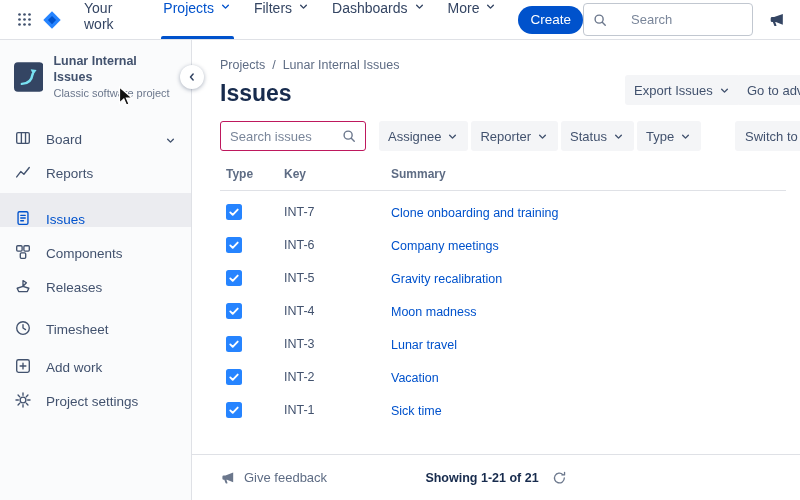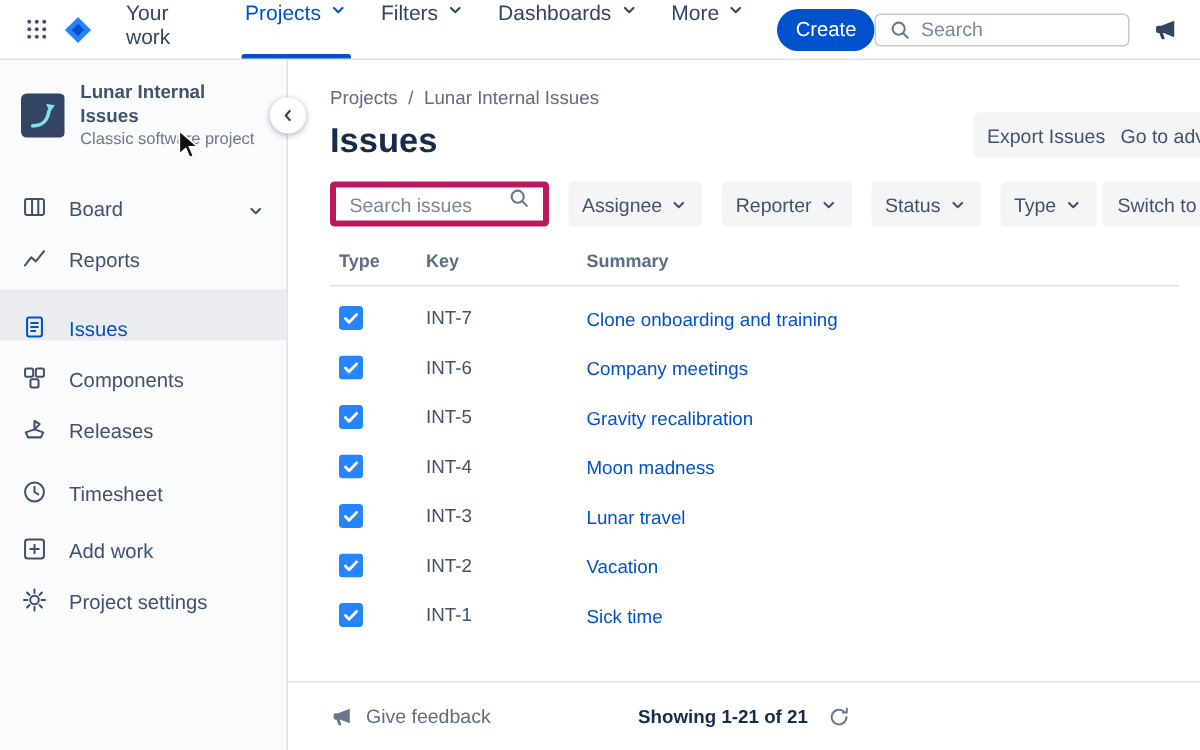--- a/index.html
+++ b/index.html
@@ -13,21 +13,21 @@
   .appswitcher{display:flex;align-items:center;color:#42526E;padding:3px;margin-right:6px}
   .jira-logo-wrap{display:flex;align-items:center;margin-right:10px}
   .primary-nav{display:flex;align-items:center;height:100%}
   .nav-item{position:relative;display:flex;align-items:flex-start;gap:5px;height:100%;padding:0 11px;font-size:14px;font-weight:500;color:#344563}
   .nav-item .chev{color:#344563}
   .nav-item.active{color:#0052CC}
   .nav-item.active .chev{color:#0052CC}
   .nav-item.active::after{content:"";position:absolute;left:9px;right:9px;bottom:0;height:3px;background:#0052CC;border-radius:2px 2px 0 0}
   .create-btn{margin-left:10px;background:#0052CC;color:#fff;border:none;border-radius:14px;height:28px;padding:0 12px;font-size:13.5px;font-weight:500}
   .nav-right{margin-left:auto;display:flex;align-items:center;gap:15px}
-  .nav-search{display:flex;align-items:center;gap:7px;border:1px solid #C1C7D0;border-radius:4px;height:22px;width:170px;padding:0 9px;color:#6B778C;background:#fff}
+  .nav-search{display:flex;align-items:center;gap:24px;border:1px solid #C1C7D0;border-radius:4px;height:33px;width:170px;padding:0 9px;color:#6B778C;background:#fff}
   .nav-search input{border:none;outline:none;flex:1;font-size:13px;font-family:inherit;color:#172B4D;min-width:0;background:transparent}
   .nav-search input::placeholder{color:#7A869A}
   .nav-megaphone{display:flex;align-items:center;color:#344563}
 
   
   .sidebar{position:absolute;top:40px;left:0;width:192px;height:460px;background:#FAFBFC;border-right:1px solid #DFE1E6;padding-top:14px}
   .project-header{display:flex;gap:10px;padding:0 14px 14px;align-items:center}
   .project-meta{min-width:0}
   .project-name{font-size:12.5px;font-weight:700;color:#42526E;line-height:1.25}
   .project-type{font-size:11px;color:#6B778C;margin-top:2px}
@@ -38,27 +38,27 @@
   .side-item.active .sicon{color:#0052CC}
   .side-item .schev{margin-left:auto;display:flex;color:#42526E}
 
   
   .main{position:absolute;top:40px;left:192px;width:608px;height:460px;background:#fff;padding:18px 0 0 28px}
   .breadcrumb{font-size:12.5px;color:#5E6C84;line-height:15px}
   .breadcrumb a{color:#5E6C84}
   .breadcrumb .sep{margin:0 7px;color:#5E6C84}
   .page-title{font-size:23px;font-weight:600;color:#172B4D;margin-top:7px;line-height:27px}
   .btn{display:inline-flex;align-items:center;gap:5px;background:#F4F5F7;color:#42526E;border:none;border-radius:3px;height:30px;padding:0 9px;font-size:13px;font-weight:500;white-space:nowrap}
-  .export-btn{position:absolute;left:457px;top:35px}
+  .export-btn{position:absolute;left:433px;top:35px}
   .goto-btn{position:absolute;left:545px;top:35px;width:210px;justify-content:flex-start;padding-left:10px}
   .filter-row{position:relative;margin-top:14px;display:flex;gap:13px;align-items:center;height:30px}
-  .issue-search{display:flex;border:4px solid #be185d;border-radius:3px;height:30px;width:146px;padding:0 9px;background:#fff;color:#6B778C}
+  .issue-search{display:flex;align-items:center;border:1px solid #be185d;border-radius:3px;height:30px;width:146px;padding:0 9px;background:#fff;color:#6B778C}
   .issue-search input{border:none;outline:none;flex:1;font-size:13px;font-family:inherit;min-width:0;color:#172B4D;background:transparent}
   .issue-search input::placeholder{color:#7A869A}
-  .filter-dropdowns{display:flex;gap:13px;align-items:flex-end}
+  .filter-dropdowns{display:flex;gap:3px;align-items:flex-end}
   .switch-btn{position:absolute;left:515px;top:0;width:160px;justify-content:flex-start;padding-left:10px}
 
   .table{margin-top:16px;margin-right:14px}
   .thead{display:grid;grid-template-columns:58px 107px 1fr;padding:0 0 9px 6px;font-size:12px;font-weight:700;color:#5E6C84;border-bottom:1px solid #DFE1E6}
   .tbody{padding-top:4px}
   .trow{display:grid;grid-template-columns:58px 107px 1fr;align-items:center;height:33px;padding-left:6px}
   .type-cell{display:flex;align-items:center}
   .key-cell{font-size:12.5px;color:#42526E}
   .summary-cell a{font-size:12.5px;color:#0052CC}
 

